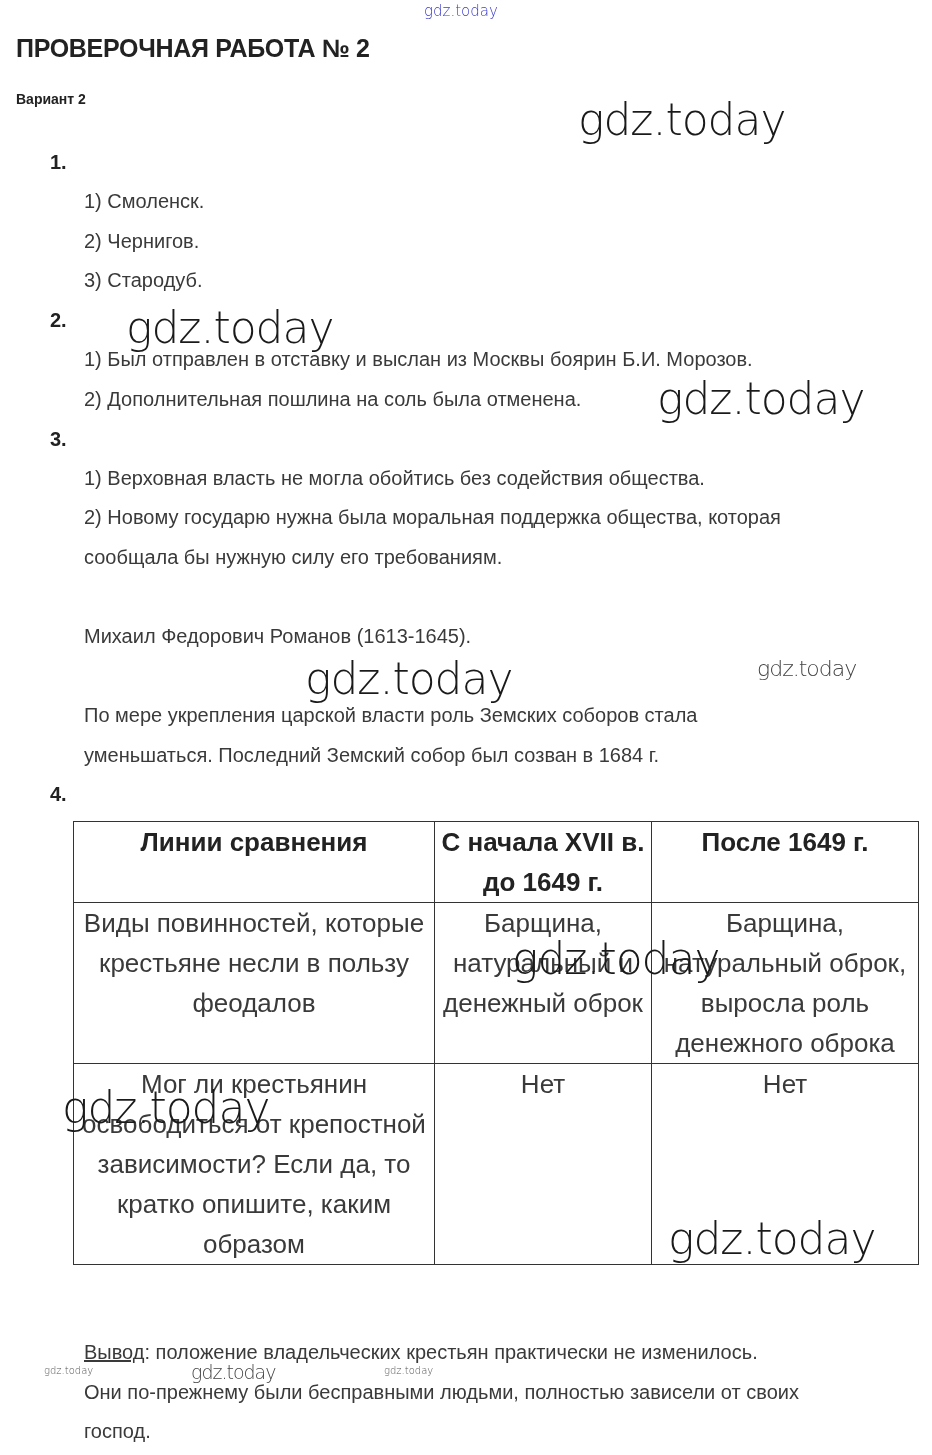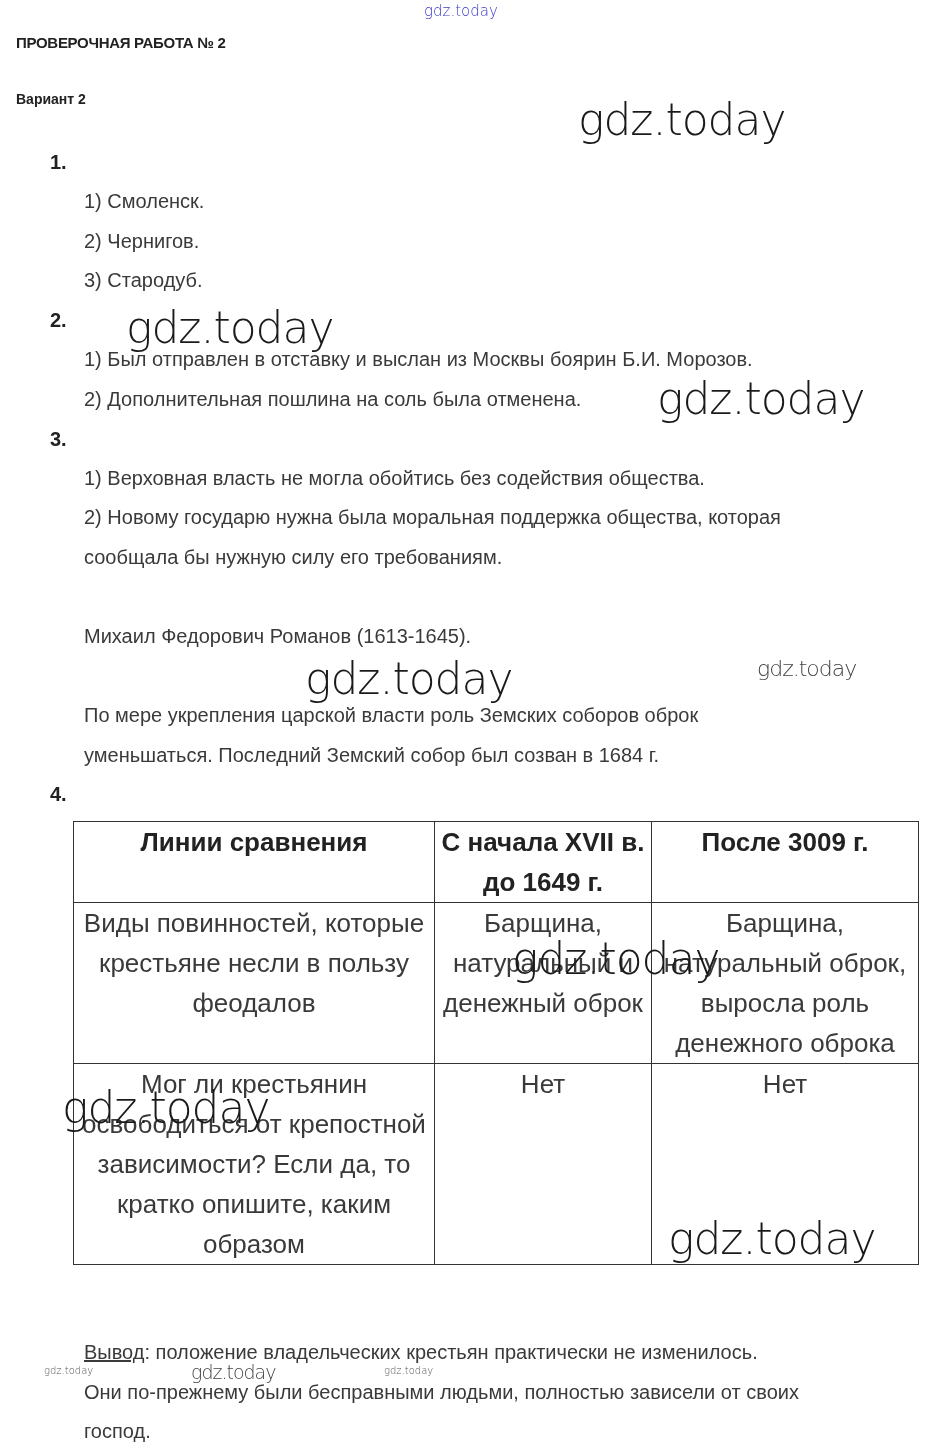--- a/index.html
+++ b/index.html
@@ -1,21 +1,21 @@
 <!DOCTYPE html>
 <html><head>
   <meta charset="utf-8">
   <style>
     html, body { margin: 0; padding: 0; background: #ffffff; }
     body {
       width: 932px; height: 1455px; position: relative; overflow: hidden;
       font-family: "Liberation Sans", sans-serif; color: #333333;
     }
     .abs { position: absolute; white-space: nowrap; }
-    .title { left: 16px; top: 34px; font-size: 15px; font-weight: bold; color: #222; letter-spacing: -0.3px; }
+    .title { left: 16px; top: 34px; font-size: 25px; font-weight: bold; color: #222; letter-spacing: -0.3px; }
     .variant { left: 16px; top: 91px; font-size: 14px; font-weight: bold; color: #222; }
     .qnum { font-size: 20px; font-weight: bold; color: #222; left: 50px; }
     .line { font-size: 20px; color: #3a3a3a; left: 84px; }
     .wm { font-family: "DejaVu Sans", sans-serif; color: #1a1a1a; font-weight: 200; letter-spacing: -1px; }
     .wm-big { font-size: 44px; }
     .wm-mid { font-size: 22px; color: #444; }
     .wm-small { font-size: 10px; color: #555; letter-spacing: 0; }
     .wm-top { font-size: 15px; color: #3a3acc; letter-spacing: 0; }
 
     table.cmp {
@@ -56,31 +56,31 @@
 
 <div class="abs qnum" style="top:309px;">2.</div>
 <div class="abs line" style="top:348px;">1) Был отправлен в отставку и выслан из Москвы боярин Б.И. Морозов.</div>
 <div class="abs line" style="top:388px;">2) Дополнительная пошлина на соль была отменена.</div>
 
 <div class="abs qnum" style="top:428px;">3.</div>
 <div class="abs line" style="top:467px;">1) Верховная власть не могла обойтись без содействия общества.</div>
 <div class="abs line" style="top:506px;">2) Новому государю нужна была моральная поддержка общества, которая</div>
 <div class="abs line" style="top:546px;">сообщала бы нужную силу его требованиям.</div>
 <div class="abs line" style="top:625px;">Михаил Федорович Романов (1613-1645).</div>
-<div class="abs line" style="top:704px;">По мере укрепления царской власти роль Земских соборов оброк</div>
+<div class="abs line" style="top:704px;">По мере укрепления царской власти роль Земских соборов стала</div>
 <div class="abs line" style="top:744px;">уменьшаться. Последний Земский собор был созван в 1684 г.</div>
 
 <div class="abs qnum" style="top:783px;">4.</div>
 
 <table class="cmp">
   <tbody>
       <tr class="row-h">
     <th class="col1">Линии сравнения</th>
     <th class="col2">С начала XVII в. до 1649 г.</th>
-    <th class="col3">После 3009 г.</th>
+    <th class="col3">После 1649 г.</th>
   </tr>
   <tr class="row-b">
     <td>Виды повинностей, которые крестьяне несли в пользу феодалов</td>
     <td>Барщина, натуральный и денежный оброк</td>
     <td>Барщина, натуральный оброк, выросла роль денежного оброка</td>
   </tr>
   <tr class="row-c">
     <td>Мог ли крестьянин освободиться от крепостной зависимости? Если да, то кратко опишите, каким образом</td>
     <td>Нет</td>
     <td>Нет</td>

